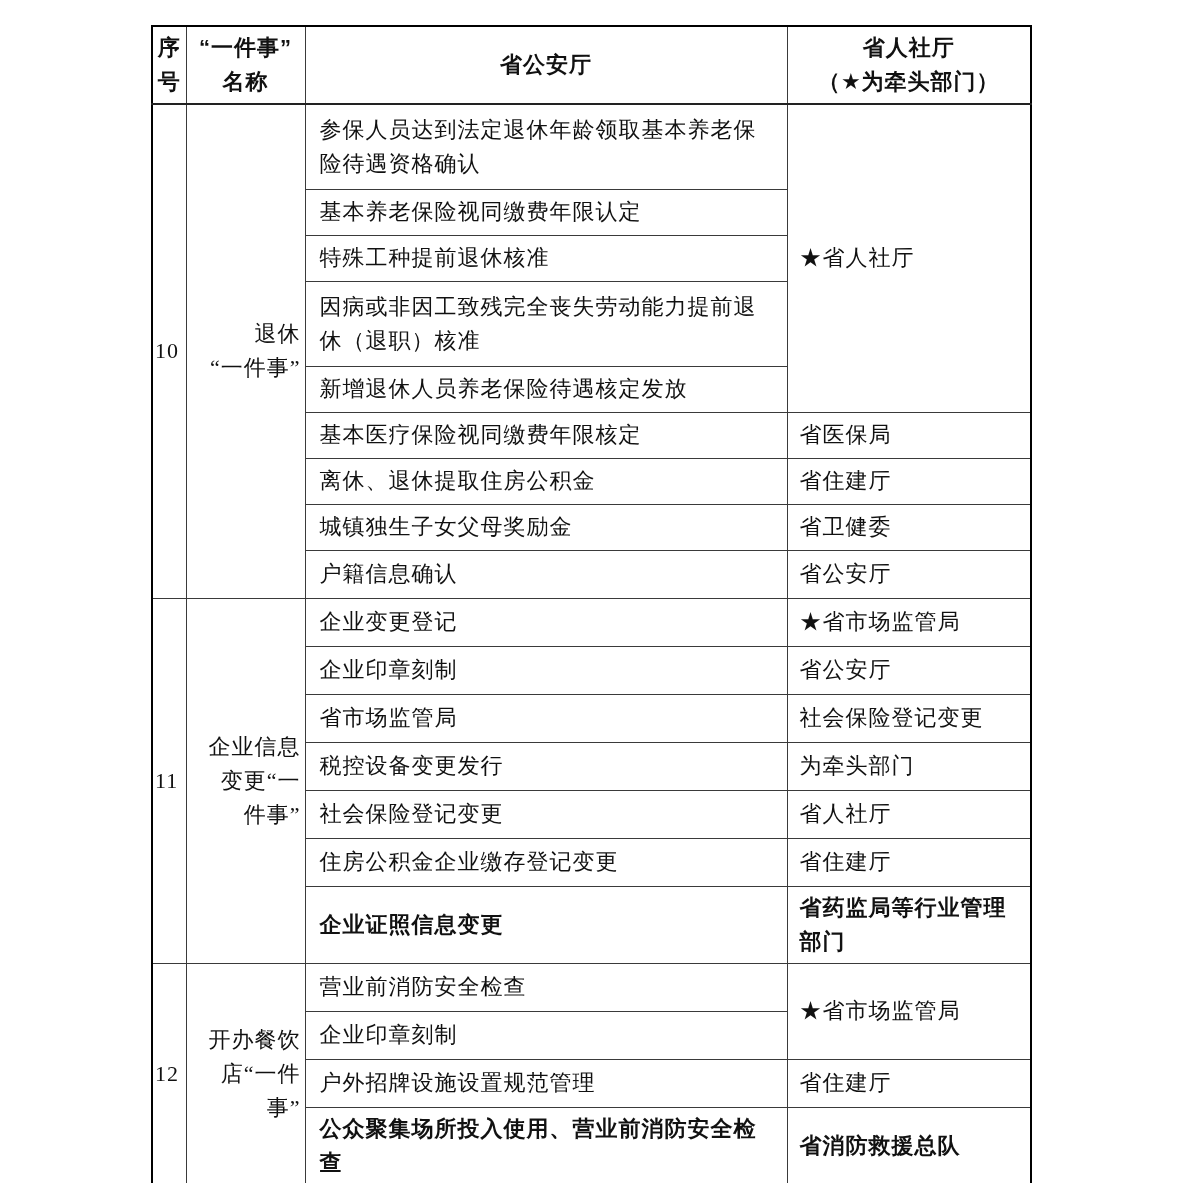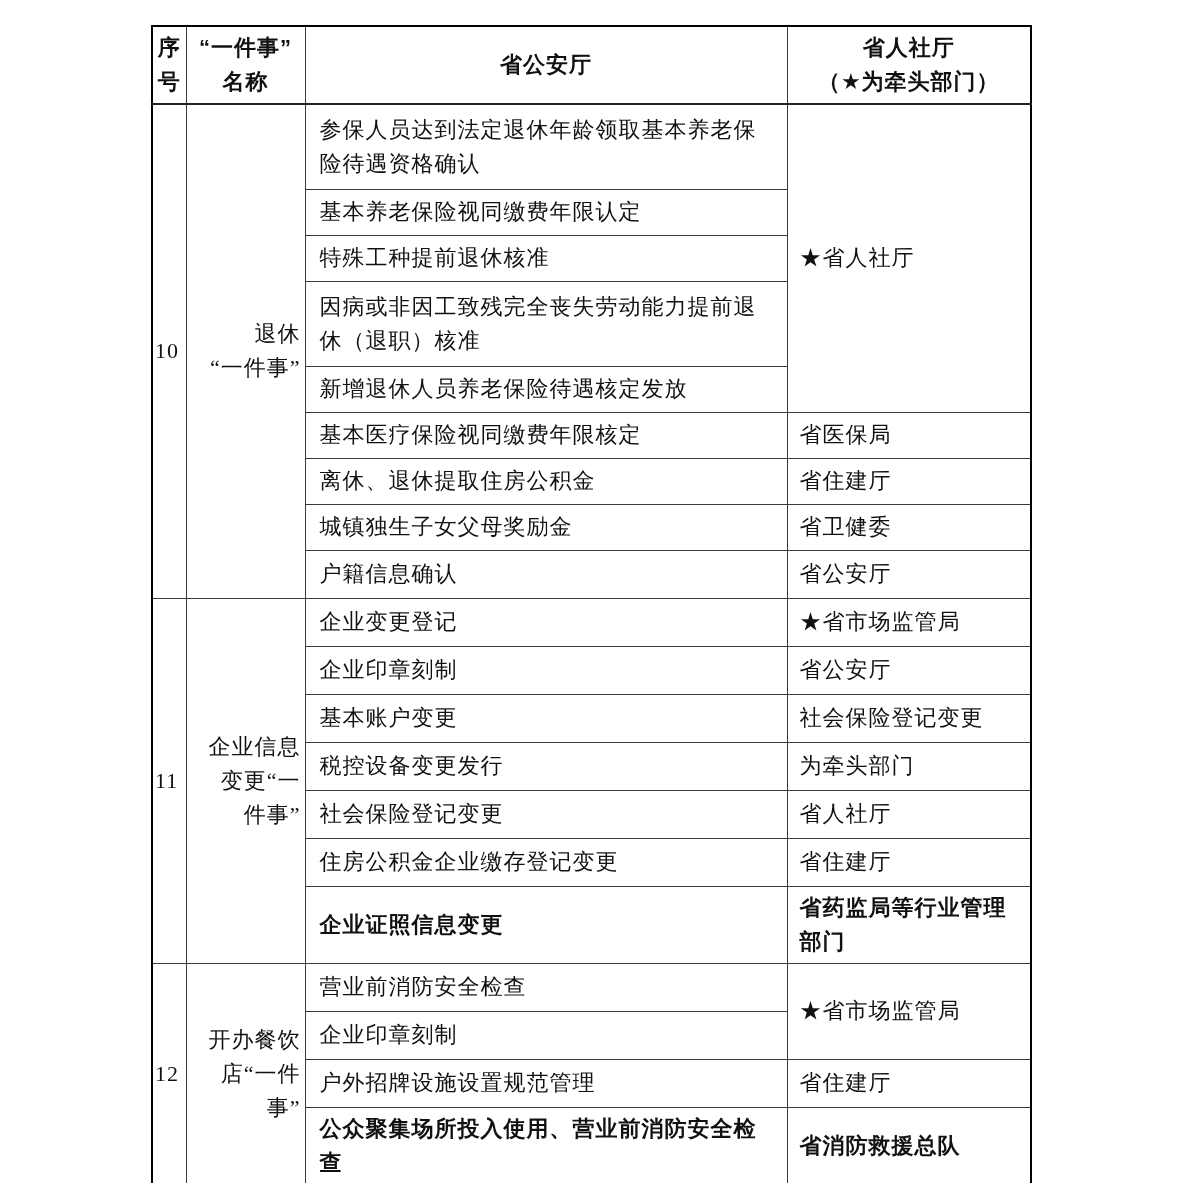--- a/index.html
+++ b/index.html
@@ -144,21 +144,21 @@
 变更“一
 件事”</td>
         <td class="item-cell">企业变更登记</td>
         <td class="dept-cell">★省市场监管局</td>
       </tr>
       <tr class="h-s2">
         <td class="item-cell">企业印章刻制</td>
         <td class="dept-cell">省公安厅</td>
       </tr>
       <tr class="h-s2">
-        <td class="item-cell">基本账户变更</td>
+        <td class="item-cell">省市场监管局</td>
         <td class="dept-cell">社会保险登记变更</td>
       </tr>
       <tr class="h-s2">
         <td class="item-cell">税控设备变更发行</td>
         <td class="dept-cell">为牵头部门</td>
       </tr>
       <tr class="h-s2">
         <td class="item-cell">社会保险登记变更</td>
         <td class="dept-cell">省人社厅</td>
       </tr>

